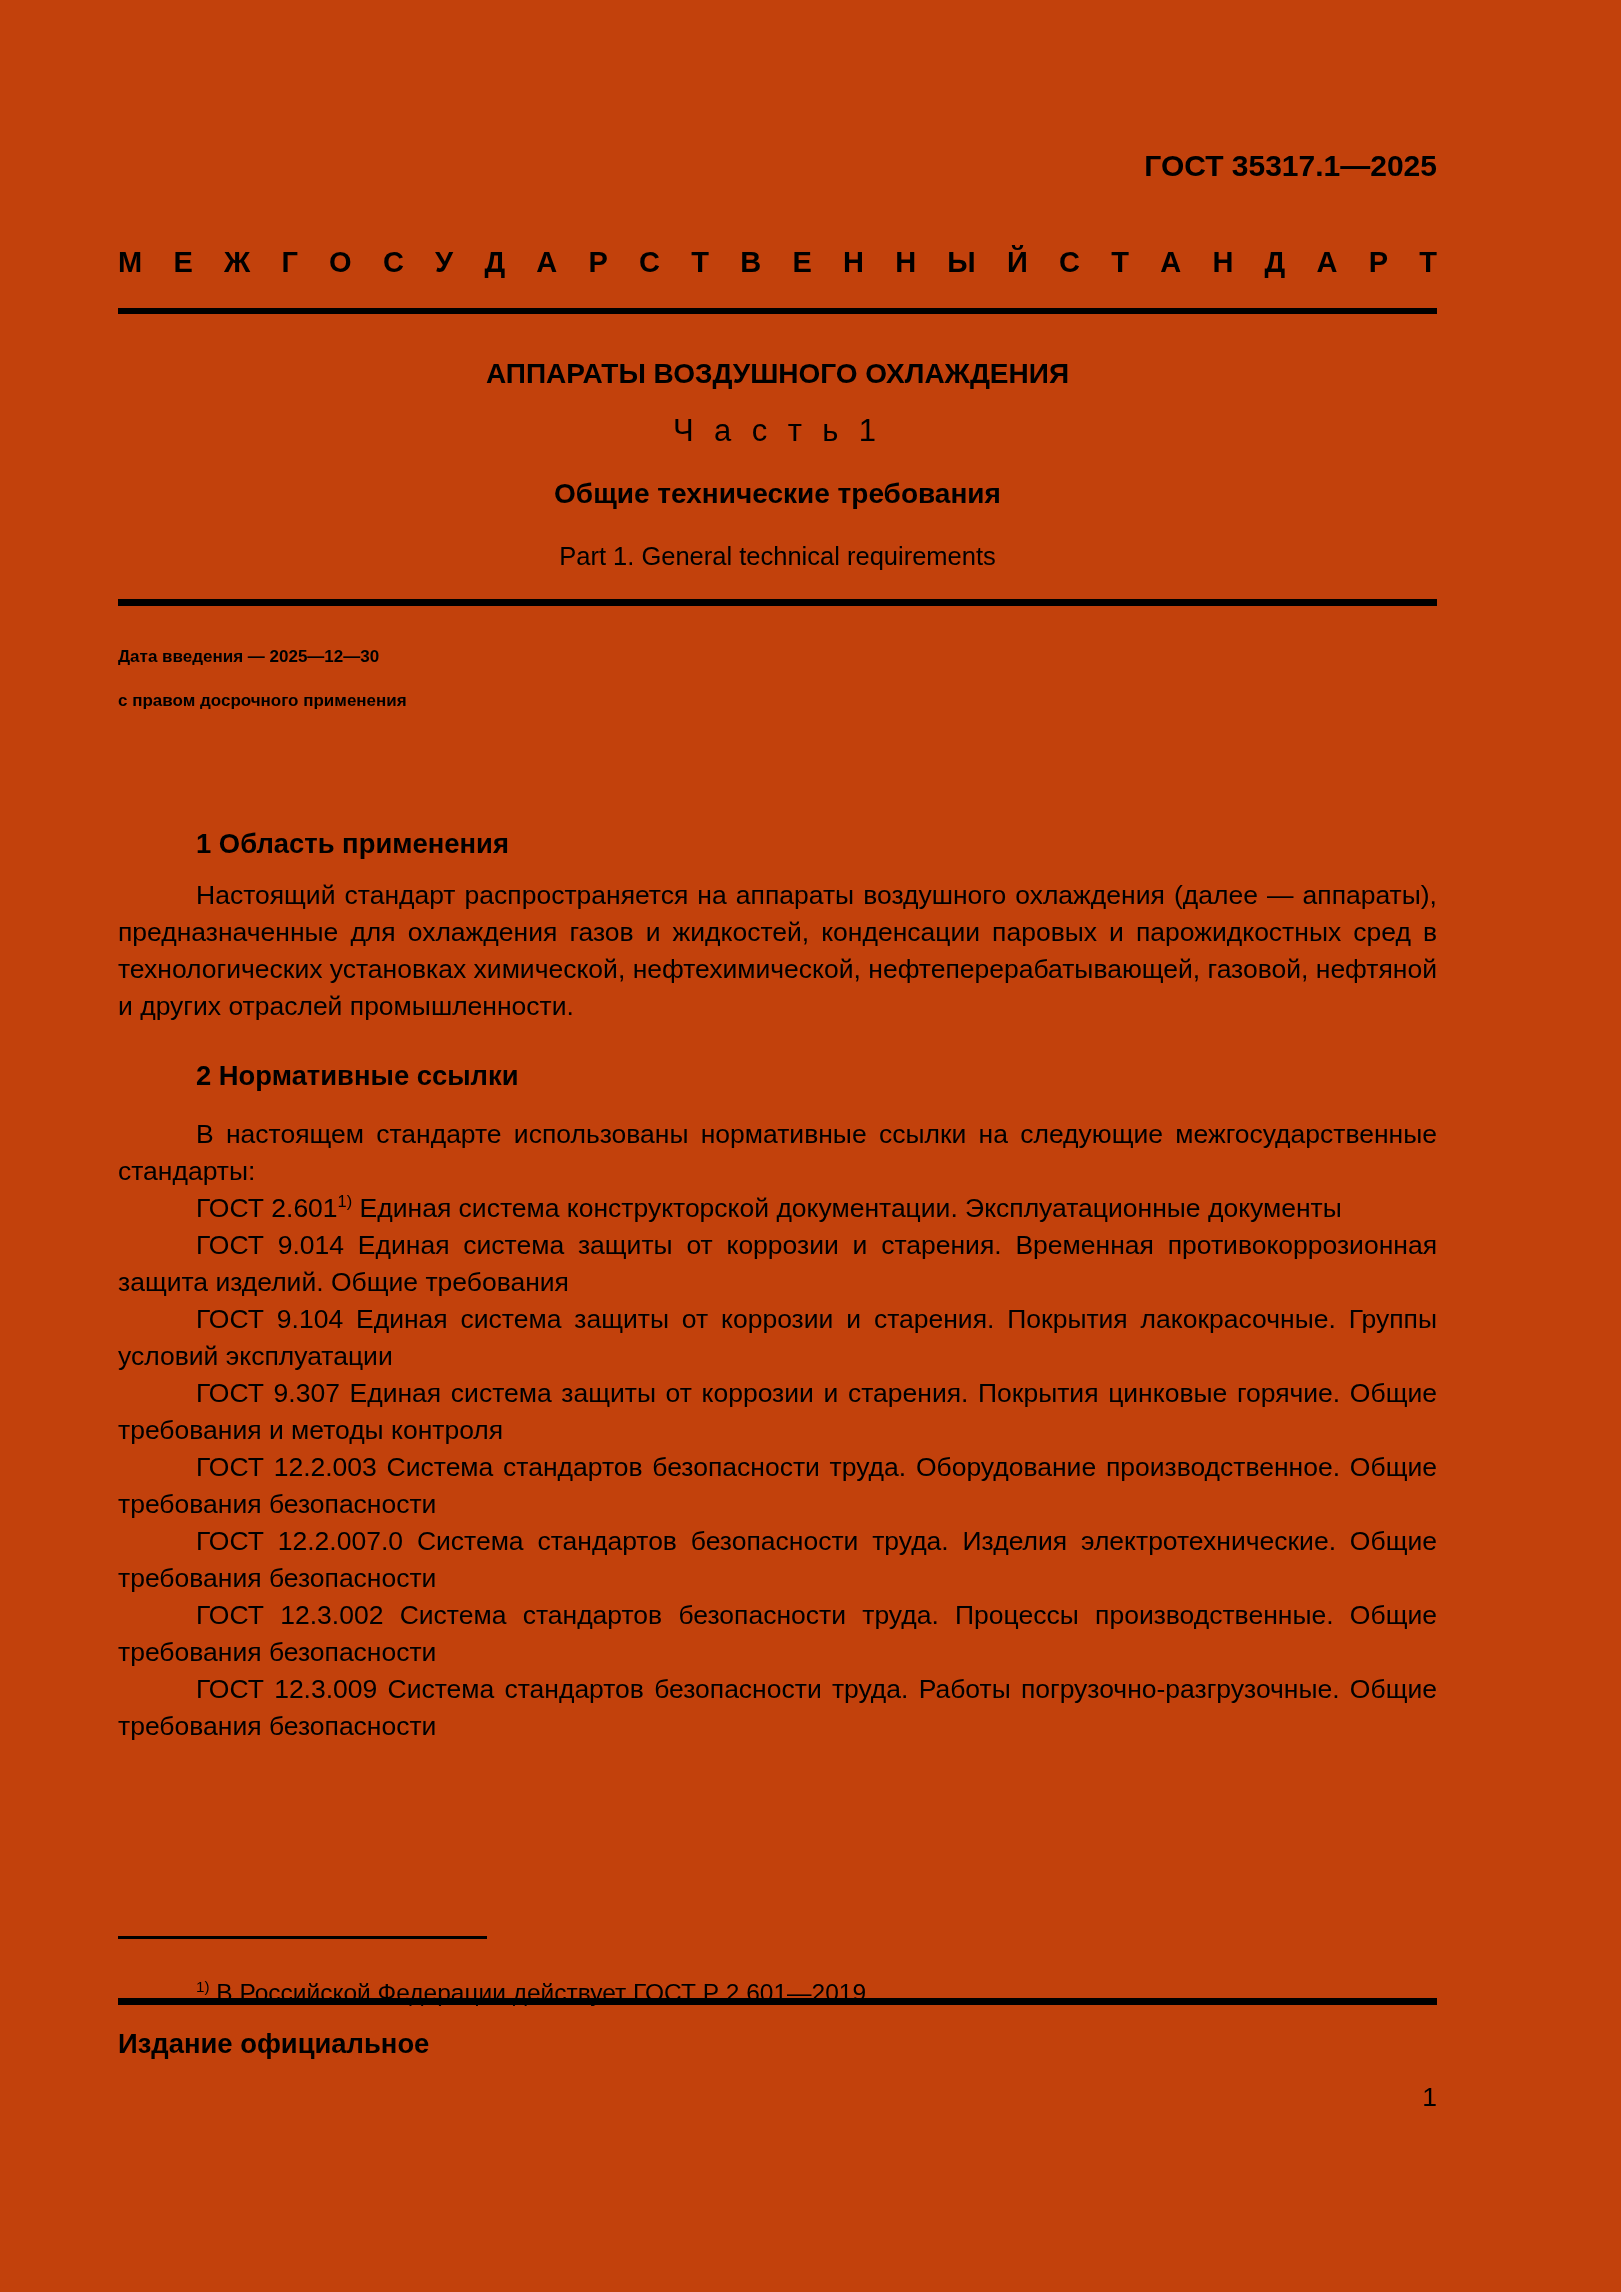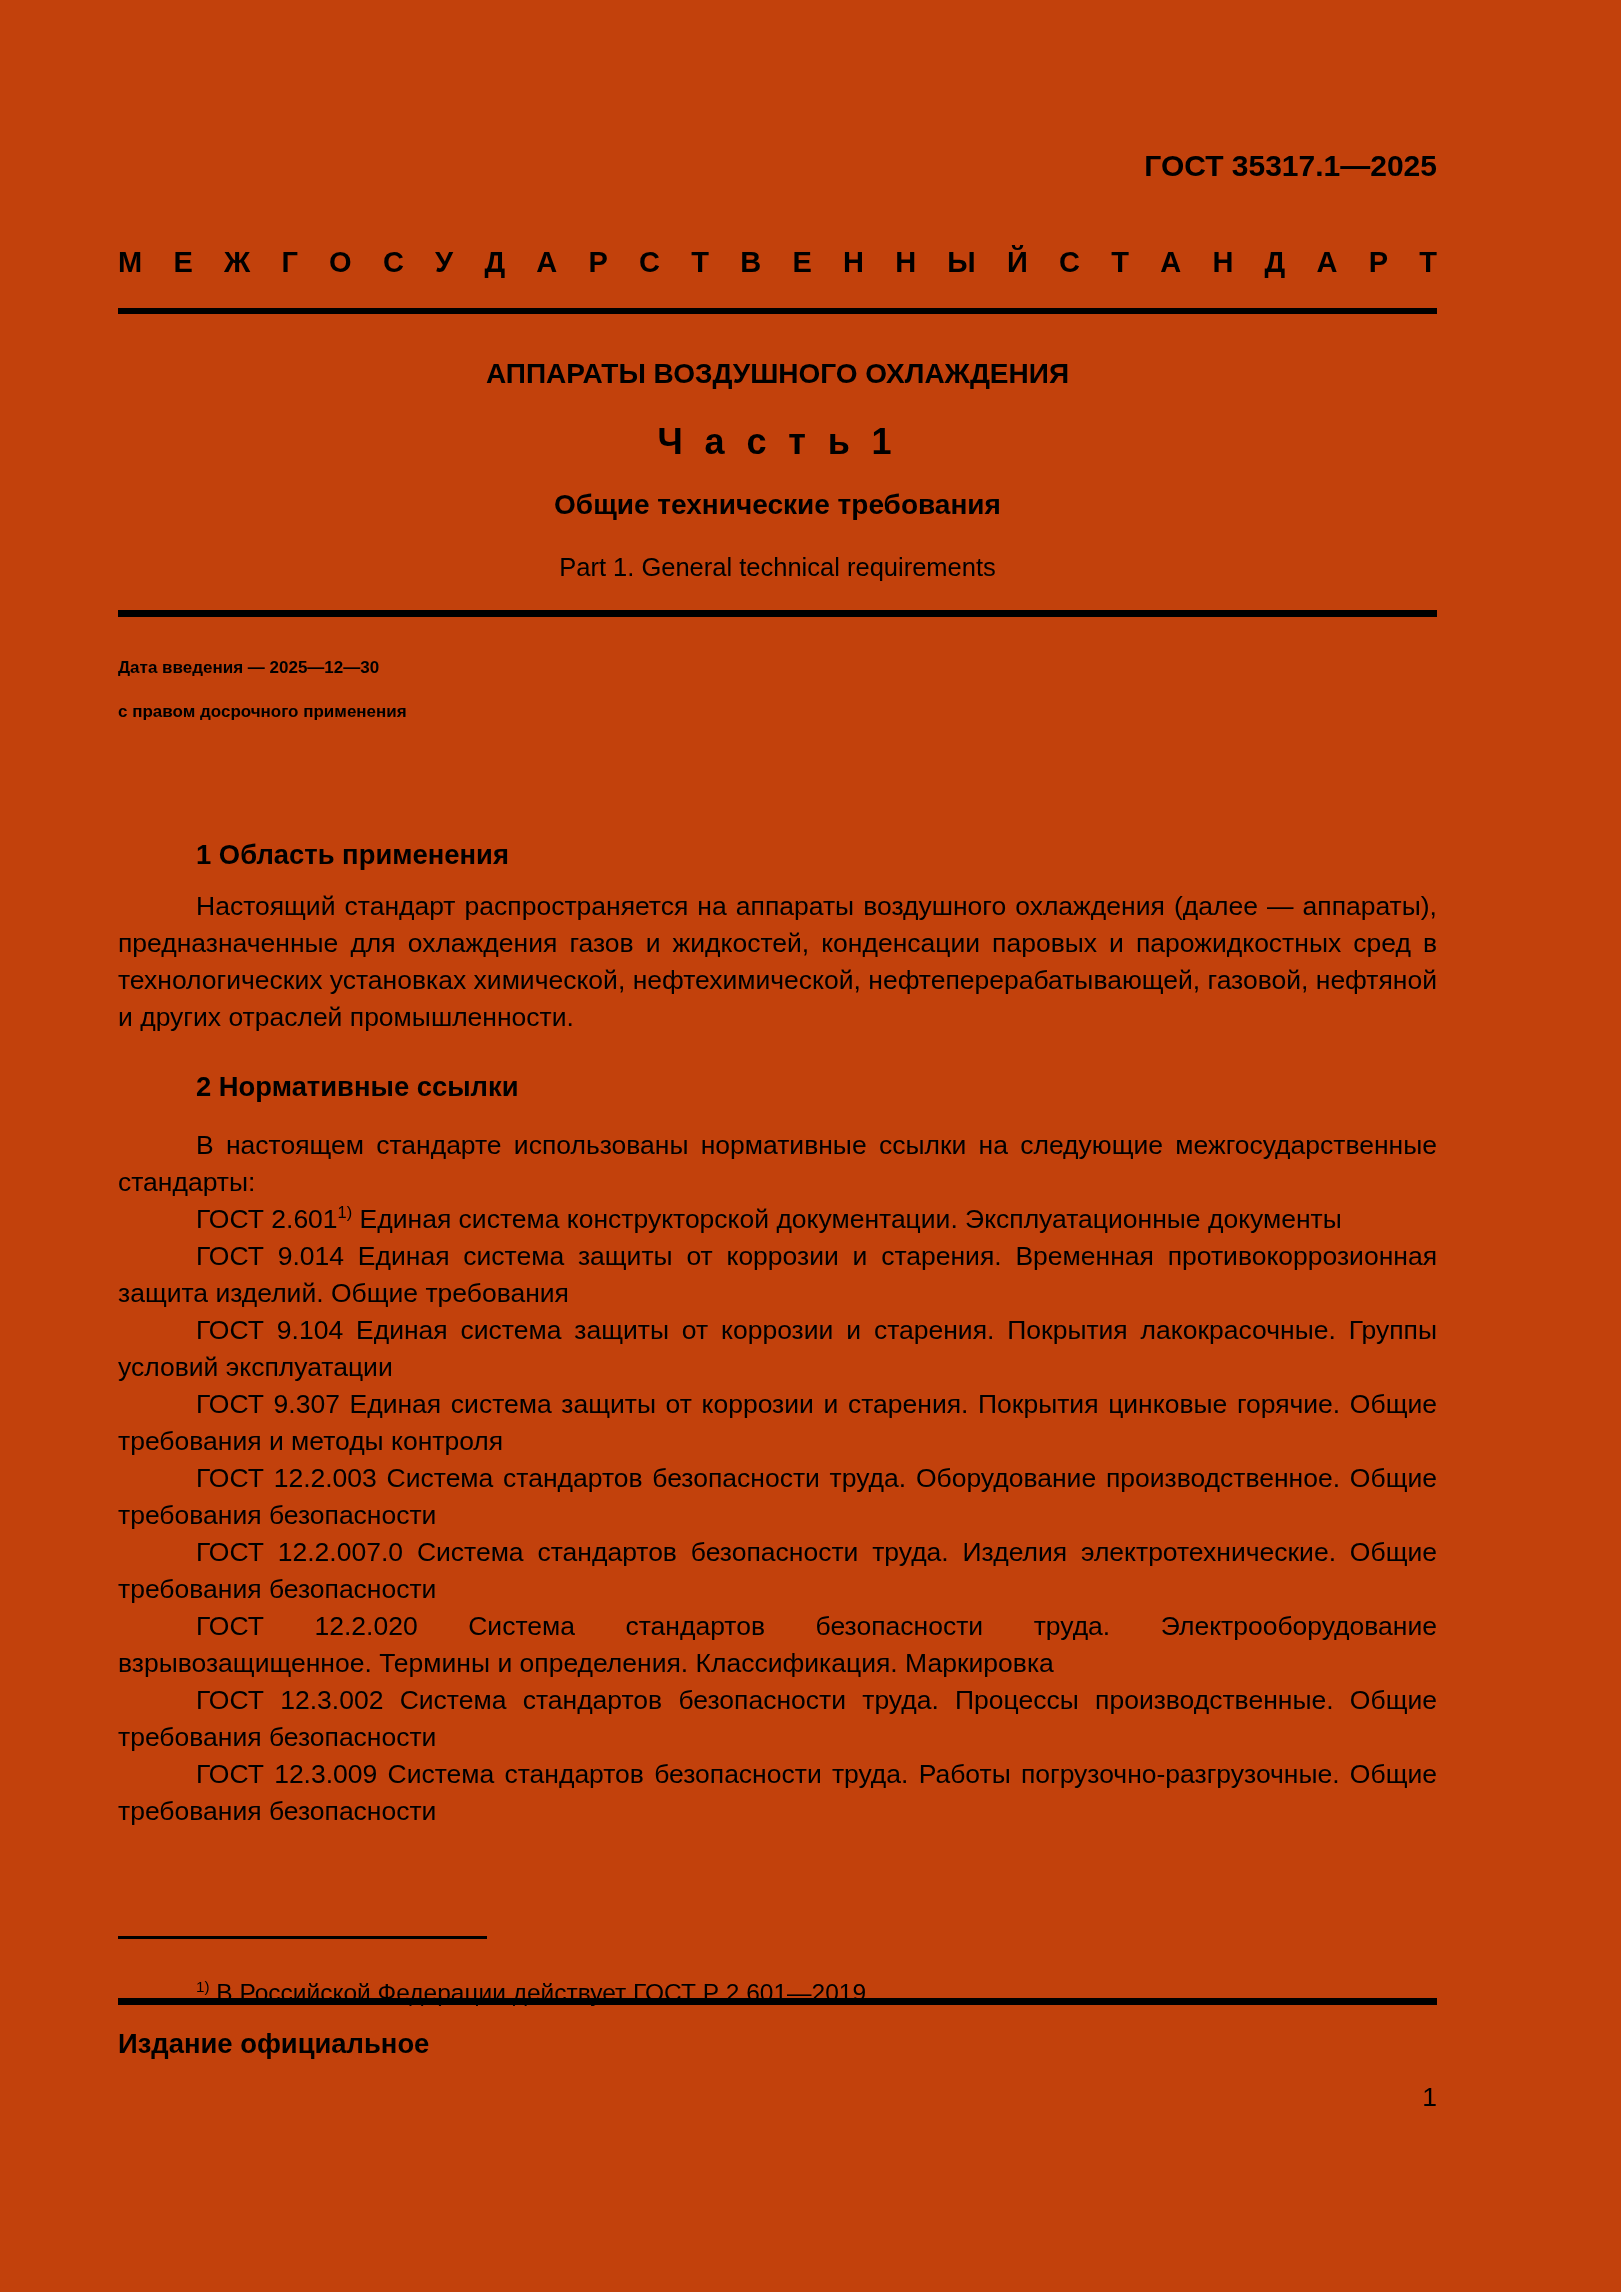--- a/index.html
+++ b/index.html
@@ -43,24 +43,24 @@
   .rule-top { margin-top: 25.5px; }
   .rule-mid { margin-top: 25.5px; }
   .title-main {
     margin-top: 41px;
     font-size: 28px;
     line-height: 37px;
     font-weight: bold;
     text-align: center;
   }
   .title-part {
-    margin-top: 31px;
-    font-size: 36px;
-    line-height: 37px;
-    font-weight: bold;
+    margin-top: 20px;
+    font-size: 31px;
+    line-height: 37px;
+    font-weight: normal;
     text-align: center;
     letter-spacing: 5.9px;
   }
   .title-sub {
     margin-top: 25.5px;
     font-size: 28px;
     line-height: 37px;
     font-weight: bold;
     text-align: center;
   }
@@ -175,21 +175,20 @@
     <div class="section-heading heading-2">2 Нормативные ссылки</div>
     <p class="body-text after-heading-2">В настоящем стандарте использованы нормативные ссылки на следующие межгосударственные стандарты:</p>
 
     <p class="body-text"><span>ГОСТ 2.601</span><sup>1)</sup><span> Единая система конструкторской документации. Эксплуатационные документы</span></p>
 
     <p class="body-text">ГОСТ 9.014 Единая система защиты от коррозии и старения. Временная противокоррозионная защита изделий. Общие требования</p>
     <p class="body-text">ГОСТ 9.104 Единая система защиты от коррозии и старения. Покрытия лакокрасочные. Группы условий эксплуатации</p>
     <p class="body-text">ГОСТ 9.307 Единая система защиты от коррозии и старения. Покрытия цинковые горячие. Общие требования и методы контроля</p>
     <p class="body-text">ГОСТ 12.2.003 Система стандартов безопасности труда. Оборудование производственное. Общие требования безопасности</p>
     <p class="body-text">ГОСТ 12.2.007.0 Система стандартов безопасности труда. Изделия электротехнические. Общие требования безопасности</p>
-    <p class="body-text">ГОСТ 12.2.020 Система стандартов безопасности труда. Электрооборудование взрывозащищенное. Термины и определения. Классификация. Маркировка</p>
     <p class="body-text">ГОСТ 12.3.002 Система стандартов безопасности труда. Процессы производственные. Общие требования безопасности</p>
     <p class="body-text">ГОСТ 12.3.009 Система стандартов безопасности труда. Работы погрузочно-разгрузочные. Общие требования безопасности</p>
 
   </div>
 
   <div class="footnote-rule"></div>
 
   <p class="footnote"><sup>1)</sup><span> В Российской Федерации действует ГОСТ Р 2.601—2019.</span></p>
 
   <div class="bottom-rule"></div>

